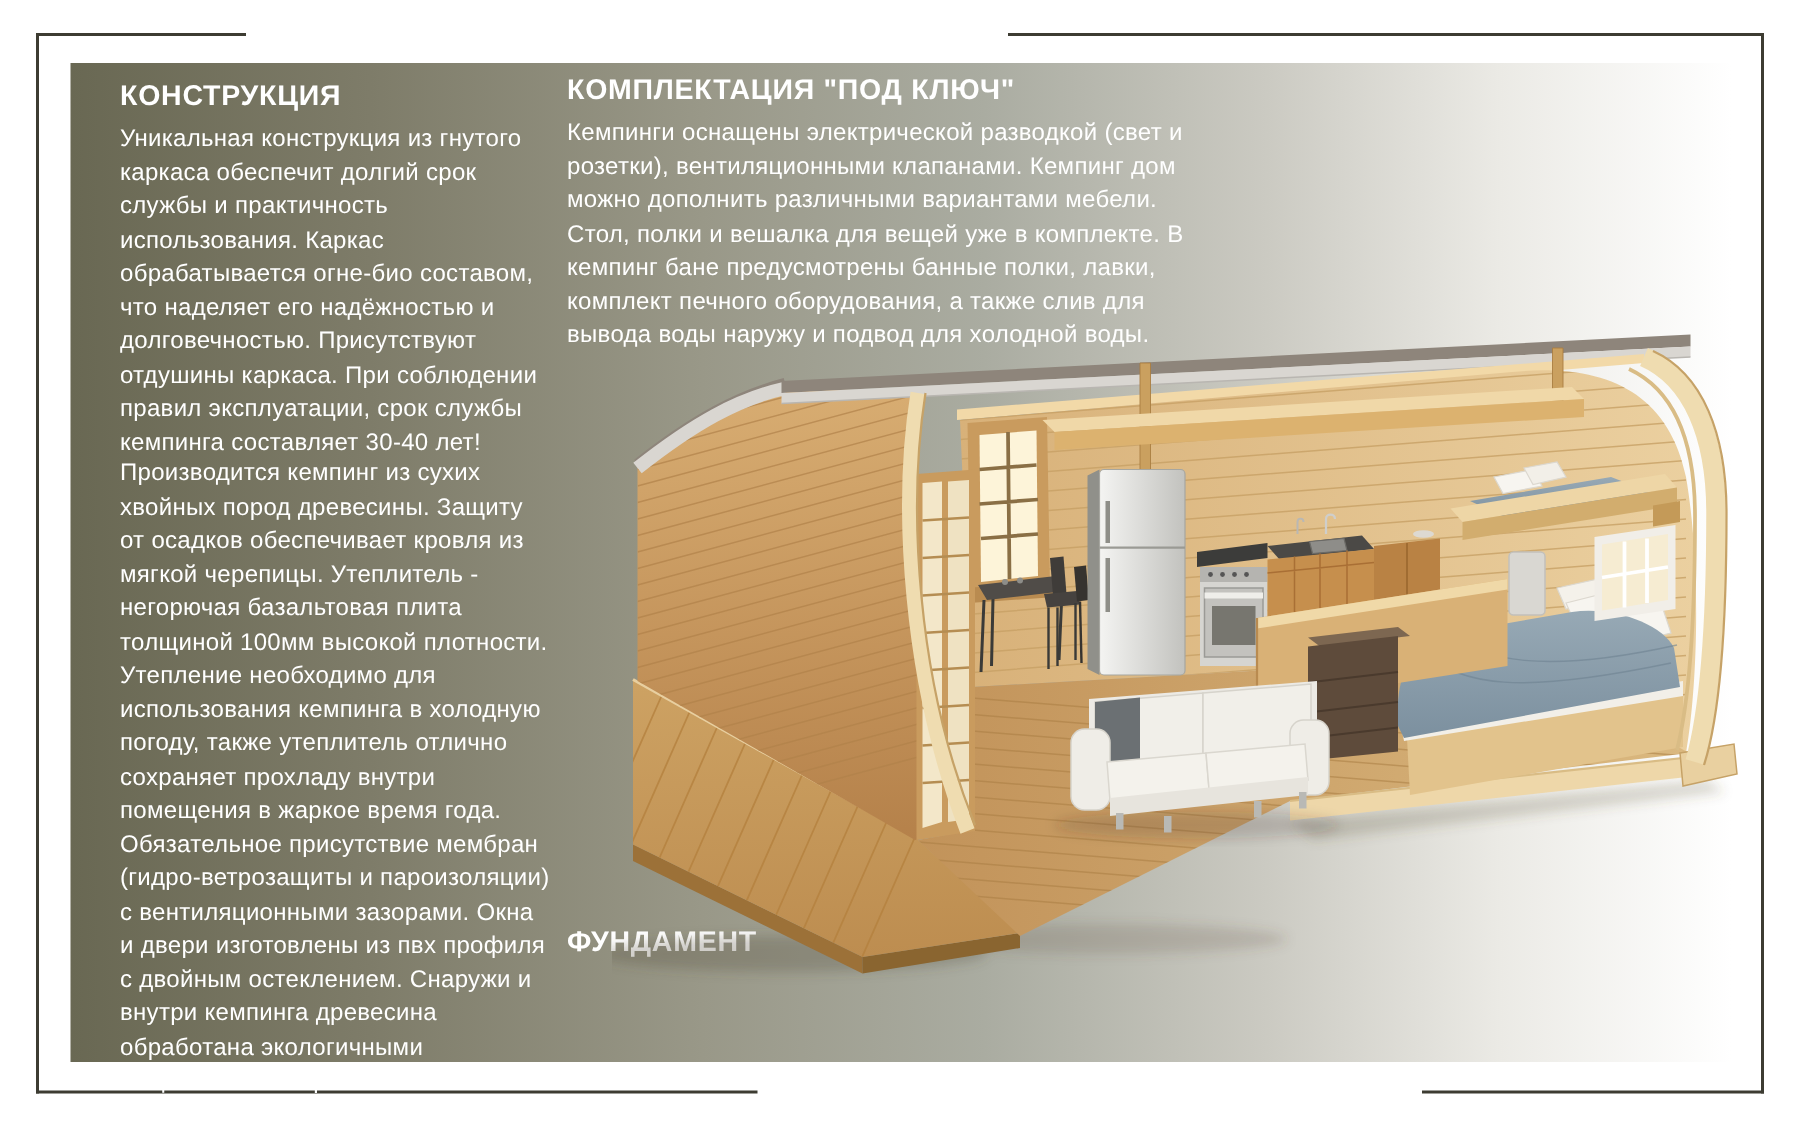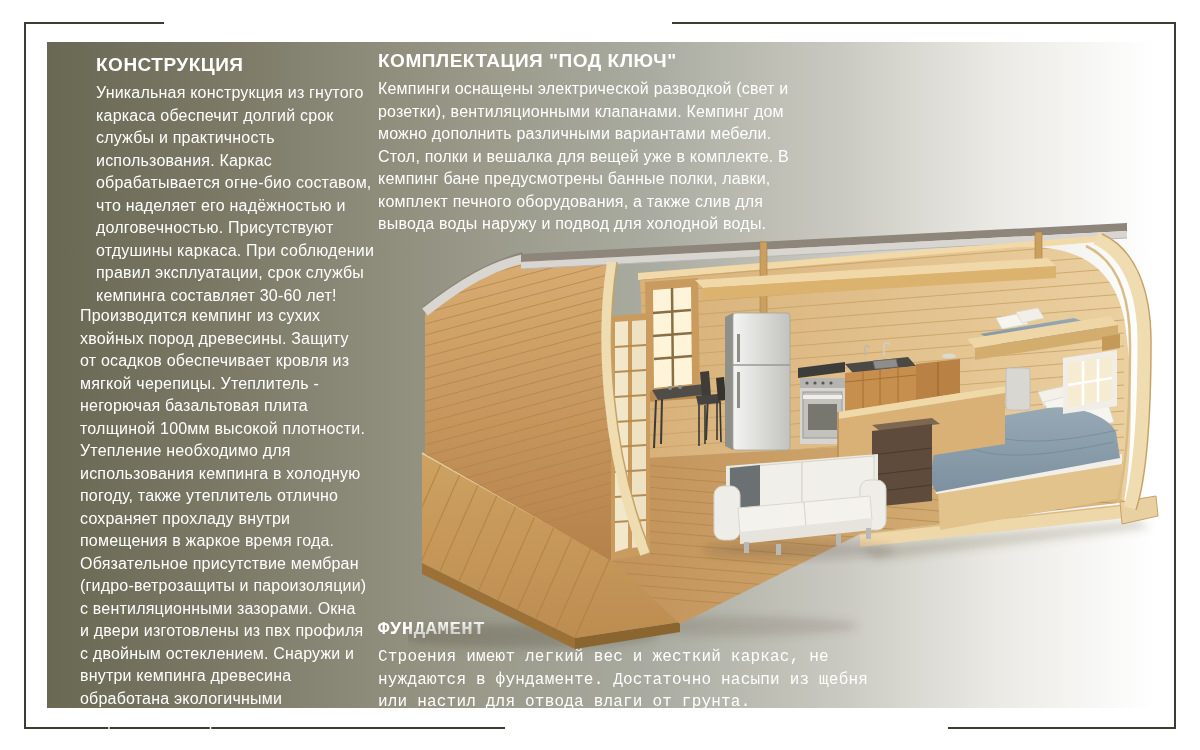--- a/index.html
+++ b/index.html
@@ -30,57 +30,56 @@
   }
 
   .section{position:absolute;color:var(--text-color,#ffffff);}
   .section h2{
     margin:0 0 6px 0;font-size:19px;font-weight:700;letter-spacing:.5px;
     color:var(--text-color,#ffffff);
   }
   .section p{
     margin:0;font-size:16px;line-height:22.5px;letter-spacing:.2px;font-weight:400;
   }
-  .sec-construction{left:80px;top:54px;width:282px;margin-left:16px;}
+  .sec-construction{left:80px;top:54px;width:282px;}
   .sec-materials{left:80px;top:305px;width:288px;}
   .sec-equipment{left:378px;top:50px;width:412px;}
-  .sec-foundation{left:378px;top:618px;width:520px;font-family:Liberation Mono, monospace;}
+  .sec-foundation{left:378px;top:618px;width:520px;}
 
   .house{position:absolute;left:408px;top:196px;width:760px;height:465px;}
   .house svg{display:block;width:100%;height:100%;}
 </style>
 </head>
 <body>
 
 <div class="frame-line fl-left"></div>
 <div class="frame-line fl-right"></div>
 <div class="frame-line fl-top-a"></div>
 <div class="frame-line fl-top-b"></div>
 <div class="frame-line fl-bot-a"></div>
 <div class="frame-line fl-bot-b"></div>
 
 <div class="panel"></div>
 
 <div class="section sec-construction">
   <h2>КОНСТРУКЦИЯ</h2>
-  <p>Уникальная конструкция из гнутого каркаса обеспечит долгий срок службы и практичность использования. Каркас обрабатывается огне-био составом, что наделяет его надёжностью и долговечностью. Присутствуют отдушины каркаса. При соблюдении правил эксплуатации, срок службы кемпинга составляет 30-60 лет!</p>
+  <p>Уникальная конструкция из гнутого каркаса обеспечит долгий срок службы и практичность использования. Каркас обрабатывается огне-био составом, что наделяет его надёжностью и долговечностью. Присутствуют отдушины каркаса. При соблюдении правил эксплуатации, срок службы кемпинга составляет 30-40 лет!</p>
 </div>
 
 <div class="section sec-materials">
   <p>Производится кемпинг из сухих хвойных пород древесины. Защиту от осадков обеспечивает кровля из мягкой черепицы.  Утеплитель - негорючая базальтовая плита толщиной 100мм высокой плотности. Утепление необходимо для использования кемпинга в холодную погоду, также утеплитель отлично сохраняет прохладу внутри помещения в жаркое время года. Обязательное присутствие мембран (гидро-ветрозащиты и пароизоляции) с вентиляционными зазорами. Окна и двери изготовлены из пвх профиля с двойным остеклением. Снаружи и внутри кемпинга древесина обработана экологичными  защитными материалами.</p>
 </div>
 
 <div class="section sec-equipment">
   <h2>КОМПЛЕКТАЦИЯ "ПОД КЛЮЧ"</h2>
   <p>Кемпинги оснащены электрической разводкой (свет и розетки), вентиляционными клапанами. Кемпинг дом можно дополнить различными вариантами мебели. Стол, полки и вешалка для вещей уже в комплекте. В кемпинг бане предусмотрены банные полки, лавки, комплект печного оборудования, а также слив для вывода воды наружу и подвод для холодной воды.</p>
 </div>
 
 <div class="section sec-foundation">
   <h2>ФУНДАМЕНТ</h2>
-  <p>Строения имеют легкий вес и жесткий каркас, не нуждаются в фундаменте. Достаточно насыпи из щебня или настил для отвода влаги от грунта.</p>
 </div>
 
 <div class="house">
 <svg viewBox="0 0 760 465" xmlns="http://www.w3.org/2000/svg">
   <defs>
     <linearGradient id="gWall" x1="0" y1="0" x2="1" y2="0">
       <stop offset="0" stop-color="#d8b179"></stop>
           <stop offset="1" stop-color="#ebd0a0"></stop>
     </linearGradient>
     <linearGradient id="gOuter" x1="0" y1="0" x2="0" y2="1">

